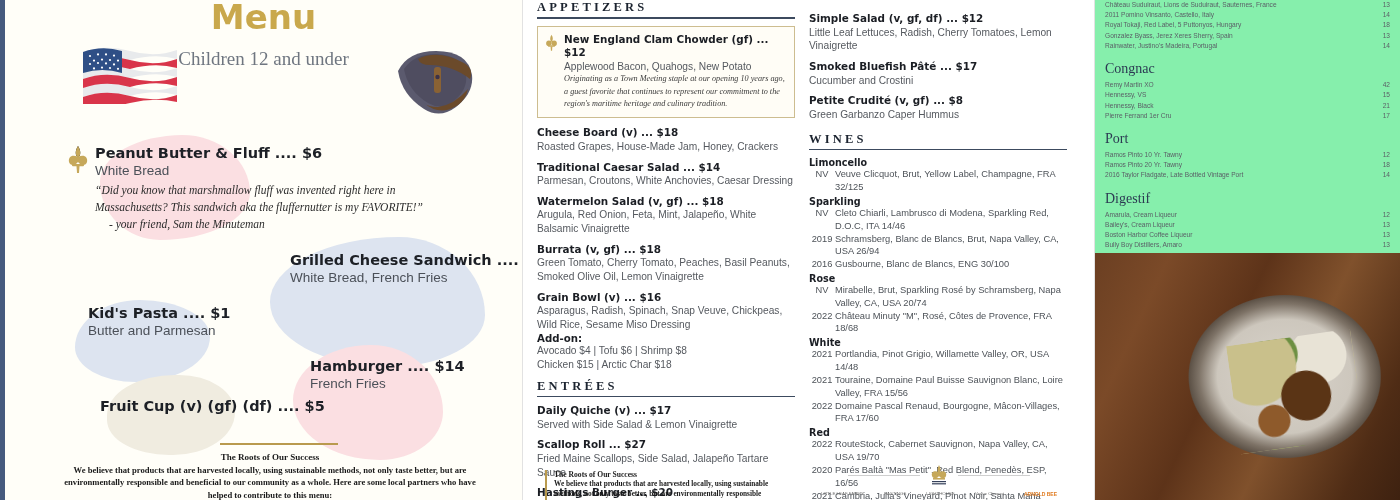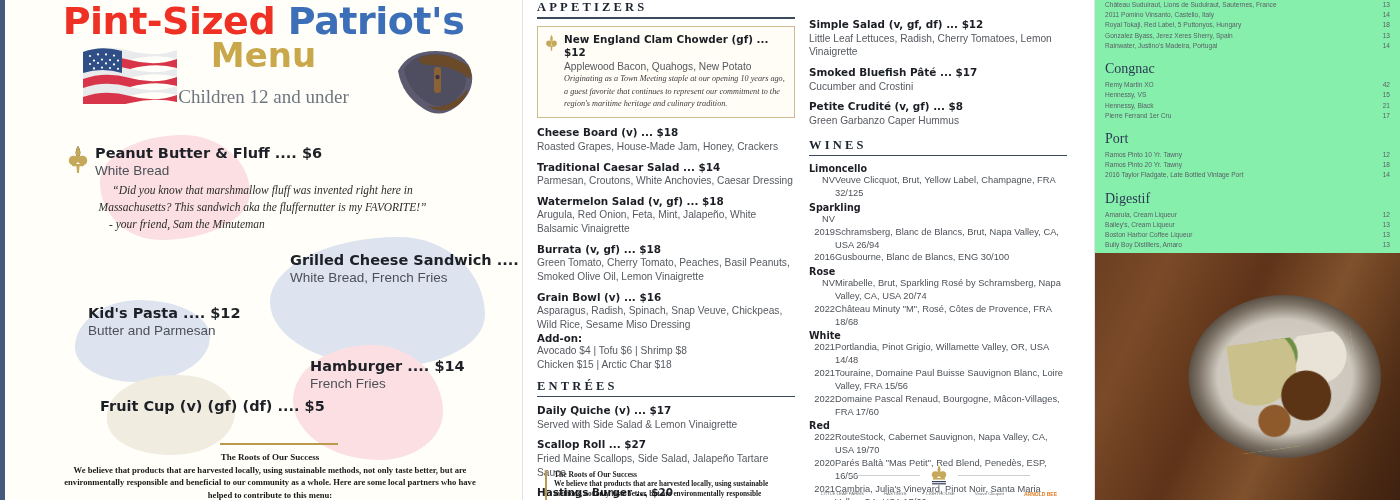--- a/index.html
+++ b/index.html
@@ -72,21 +72,21 @@
   .roots-body  { font-size:8.6px; font-weight:700; line-height:1.45; }
 
   
   .food-panel {
     position:relative; width:572px; height:500px; background:#fff;
     border-left:1px solid #e2e2e2; flex:0 0 572px; overflow:hidden;
     padding: 0 14px;
     display:flex;
   }
   .col-a { width:258px; position:relative; padding-top:0px; }
-  .col-b { width:258px; position:relative; padding-top:18px; margin-left:14px;}
+  .col-b { width:258px; position:relative; padding-top:12px; margin-left:14px;}
 
   .sect-head {
     font-family:"Liberation Serif", serif; font-weight:700; font-size:12.5px;
     letter-spacing:3.2px; color:#1c2430; padding-bottom:2px;
   }
   .sect-rule { height:1.6px; background:#3c4a5e; margin-bottom:7px; }
 
   .feature-box {
     border:1px solid #cdbd90; background:#fffdf6; padding:6px 7px 7px 7px; margin-bottom:8px;
     display:flex; gap:6px;
@@ -112,21 +112,21 @@
   }
   .roots2-title { font-weight:700; font-size:7.6px; }
   .roots2-body  { font-size:7.3px; font-weight:700; line-height:1.45; }
 
   
   .wine-group { margin-bottom:1px; }
   .wine-cat {
     font-family:"DejaVu Sans", sans-serif; font-weight:700; font-size:9.6px; color:#1b1e24; margin-top:2px;
   }
   .wine-row { display:flex; font-family:"Liberation Sans", sans-serif; font-size:9.3px; color:#4d5258; line-height:1.38; }
-  .wine-yr { flex:0 0 26px; text-align:right; }
+  .wine-yr { flex:0 0 26px; text-align:center; }
   .wine-txt { flex:1 1 auto; }
 
   .logos { position:absolute; left:6px; bottom:3px; width:248px; }
   .logo-rule-wrap { display:flex; align-items:center; justify-content:center; gap:6px; margin-bottom:3px;}
   .logo-rule { height:1px; background:#cfcfcf; width:72px; }
   .crest { width:26px; height:26px; }
   .logo-row { display:flex; align-items:flex-end; justify-content:space-between; padding:0 6px; }
   .logo-cell { font-size:4.4px; color:#6e6e6e; text-align:center; font-family:"Liberation Sans", sans-serif; line-height:1.1;}
   .logo-orange { color:#e07b20; font-weight:700; font-size:5px; }
 
@@ -205,49 +205,46 @@
     <svg class="hat" viewBox="0 0 88 72">
       <path d="M8 26 Q18 6 46 6 Q78 6 82 30 Q84 48 66 62 Q50 74 34 64 Q12 50 8 26 Z" fill="#5b5a6e"></path>
       <path d="M14 24 Q24 9 46 9 Q72 10 76 30 Q78 44 64 56 Q52 66 38 58 Q18 46 14 24 Z" fill="#4f4d60"></path>
       <path d="M28 14 Q48 4 74 18 Q84 24 80 34 Q62 20 40 20 Q30 20 28 14 Z" fill="#6b4a2a"></path>
       <path d="M34 58 Q50 72 68 60 Q76 54 78 44 Q64 60 48 62 Q38 62 34 58 Z" fill="#6b4a2a"></path>
       <rect x="44" y="22" width="7" height="26" rx="3" fill="#8a6234"></rect>
       <circle cx="47.5" cy="32" r="2.2" fill="#3c3248"></circle>
     </svg>
 
     <div class="kids-head">
-      <div class="title-main">
-        <span class="t-red">Pint-Sized </span><span class="t-blue">Patriot's</span>
-      </div>
       <div class="title-menu">Menu</div>
       <div class="subtitle">Children 12 and under</div>
     </div>
 
     <div class="kid-item k-pb">
       <svg class="fleur" viewBox="0 0 22 30">
         <path d="M11 1 C8 6 8 10 11 13 C14 10 14 6 11 1 Z" fill="#c3a busy"></path>
         <path d="M11 1 C8 6 8 10 11 13 C14 10 14 6 11 1 Z" fill="#c6a85a"></path>
         <path d="M11 12 C5 9 1 12 2 17 C3 21 8 21 11 17 Z" fill="#c6a85a"></path>
         <path d="M11 12 C17 9 21 12 20 17 C19 21 14 21 11 17 Z" fill="#c6a85a"></path>
         <rect x="5" y="19" width="12" height="2.2" rx="1" fill="#c6a85a"></rect>
         <path d="M9.5 21 L12.5 21 L12 28 L10 28 Z" fill="#c6a85a"></path>
       </svg>
       <div class="kid-name">Peanut Butter &amp; Fluff .... $6</div>
       <div class="kid-desc">White Bread</div>
-      <div class="kid-quote" style="width:335px;text-align:center;">“Did you know that marshmallow fluff was invented right here in Massachusetts?  This sandwich aka the fluffernutter is my FAVORITE!”</div>
+      <div class="kid-quote" style="width:335px;">“Did you know that marshmallow fluff was invented right here in Massachusetts?  This sandwich aka the fluffernutter is my FAVORITE!”</div>
       <div class="kid-quote" style="margin-top:1px; padding-left:14px;">- your friend, Sam the Minuteman</div>
     </div>
 
     <div class="kid-item k-gc">
       <div class="kid-name">Grilled Cheese Sandwich .... $8</div>
       <div class="kid-desc">White Bread, French Fries</div>
     </div>
 
     <div class="kid-item k-pasta">
-      <div class="kid-name">Kid's Pasta .... $12</div>
+      <div class="kid-name">Kid's Pasta .... $1</div>
       <div class="kid-desc">Butter and Parmesan</div>
     </div>
 
     <div class="kid-item k-burg">
       <div class="kid-name">Hamburger .... $14</div>
       <div class="kid-desc">French Fries</div>
     </div>
 
     <div class="kid-item k-fruit">
       <div class="kid-name">Fruit Cup (v) (gf) (df) .... $5</div>
@@ -349,20 +346,21 @@
             <div class="wine-cat">Limoncello</div>
             <div class="wine-row">
               <div class="wine-yr">NV</div>
               <div class="wine-txt">Veuve Clicquot, Brut, Yellow Label, Champagne, FRA 32/125</div>
             </div>
           </div>
           <div class="wine-group">
             <div class="wine-cat">Sparkling</div>
             <div class="wine-row">
               <div class="wine-yr">NV</div>
+              <div class="wine-txt">Cleto Chiarli, Lambrusco di Modena, Sparkling Red, D.O.C, ITA 14/46</div>
             </div>
             <div class="wine-row">
               <div class="wine-yr">2019</div>
               <div class="wine-txt">Schramsberg, Blanc de Blancs, Brut, Napa Valley, CA, USA 26/94</div>
             </div>
             <div class="wine-row">
               <div class="wine-yr">2016</div>
               <div class="wine-txt">Gusbourne, Blanc de Blancs, ENG 30/100</div>
             </div>
           </div>

